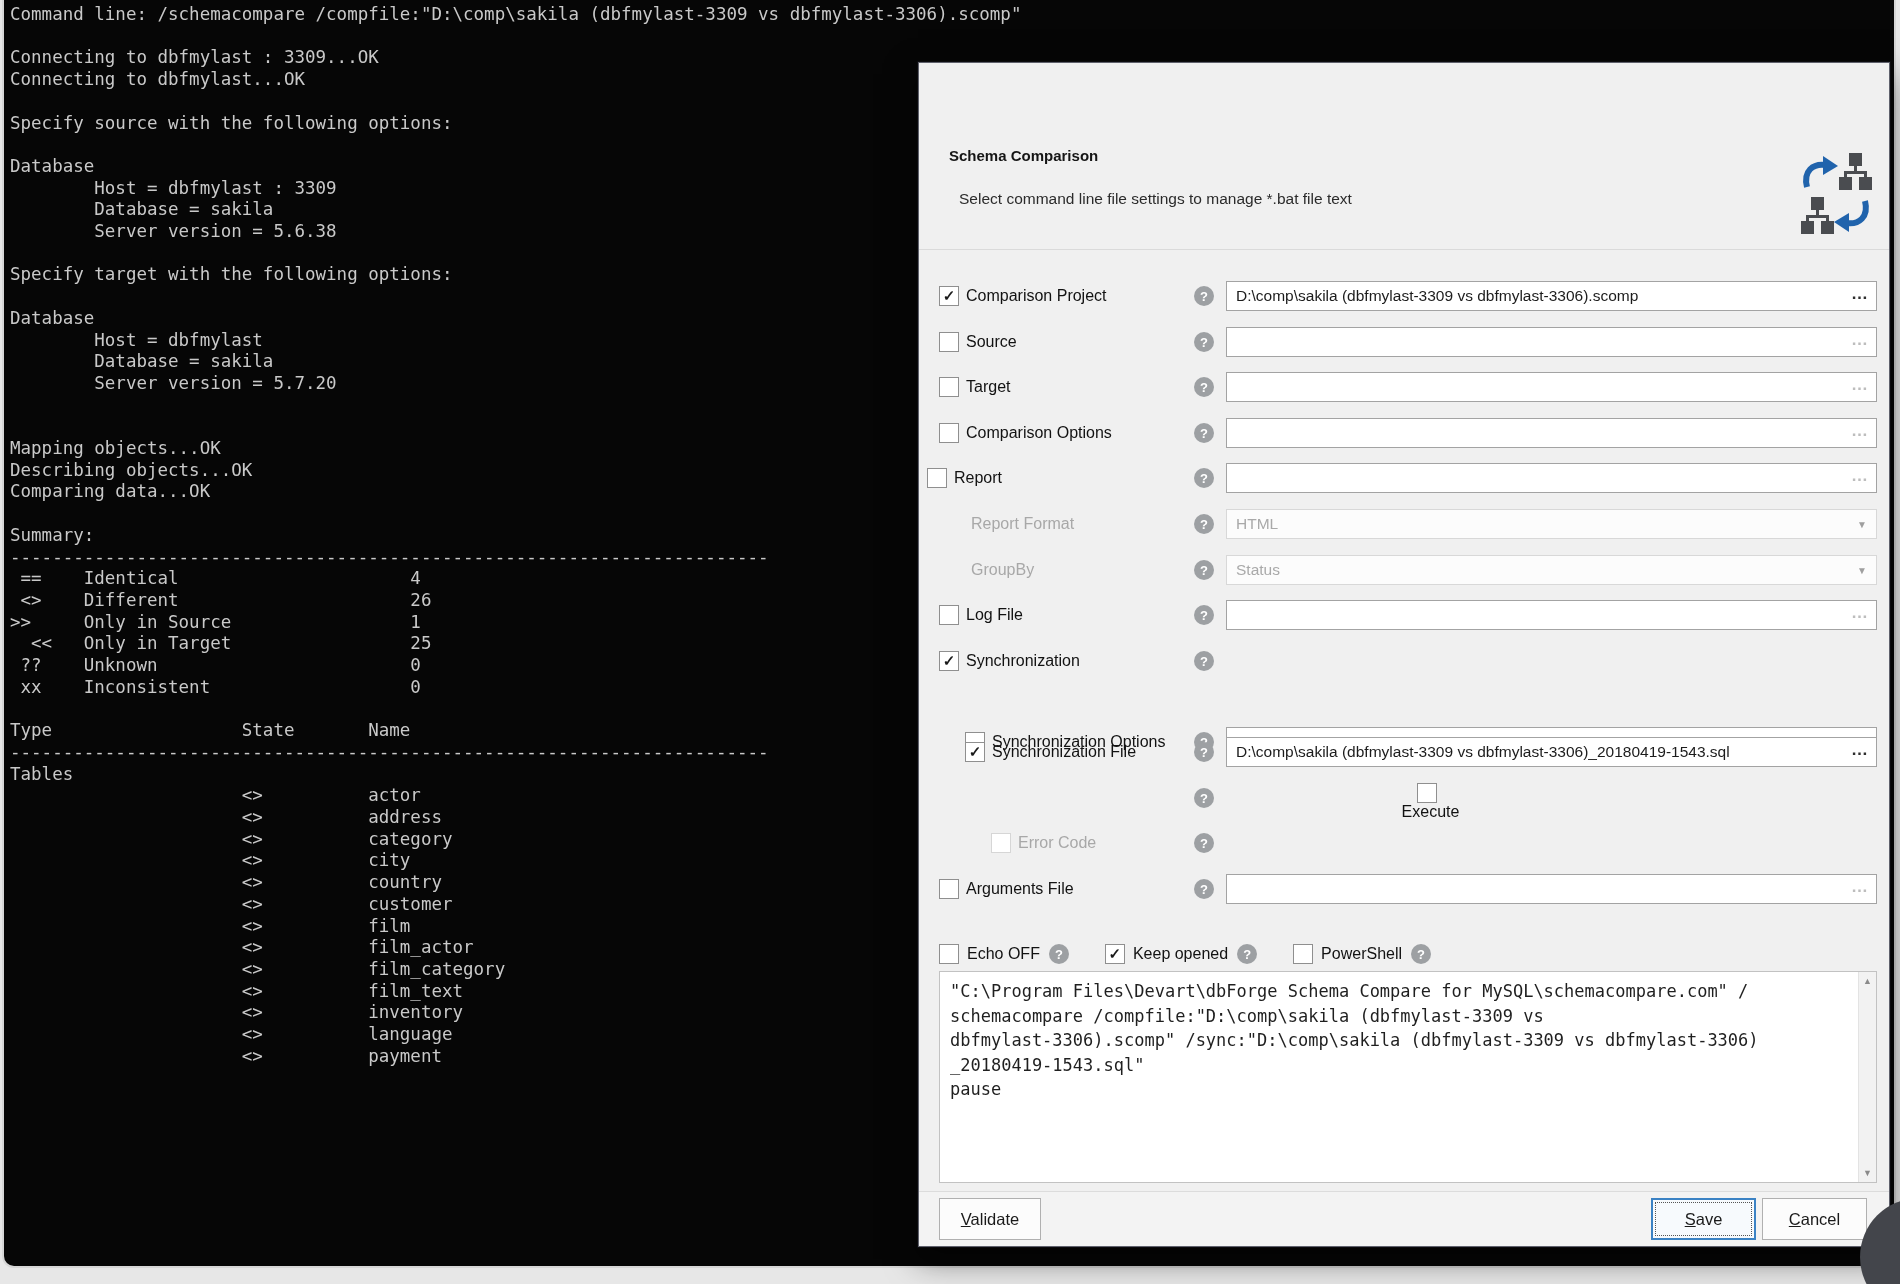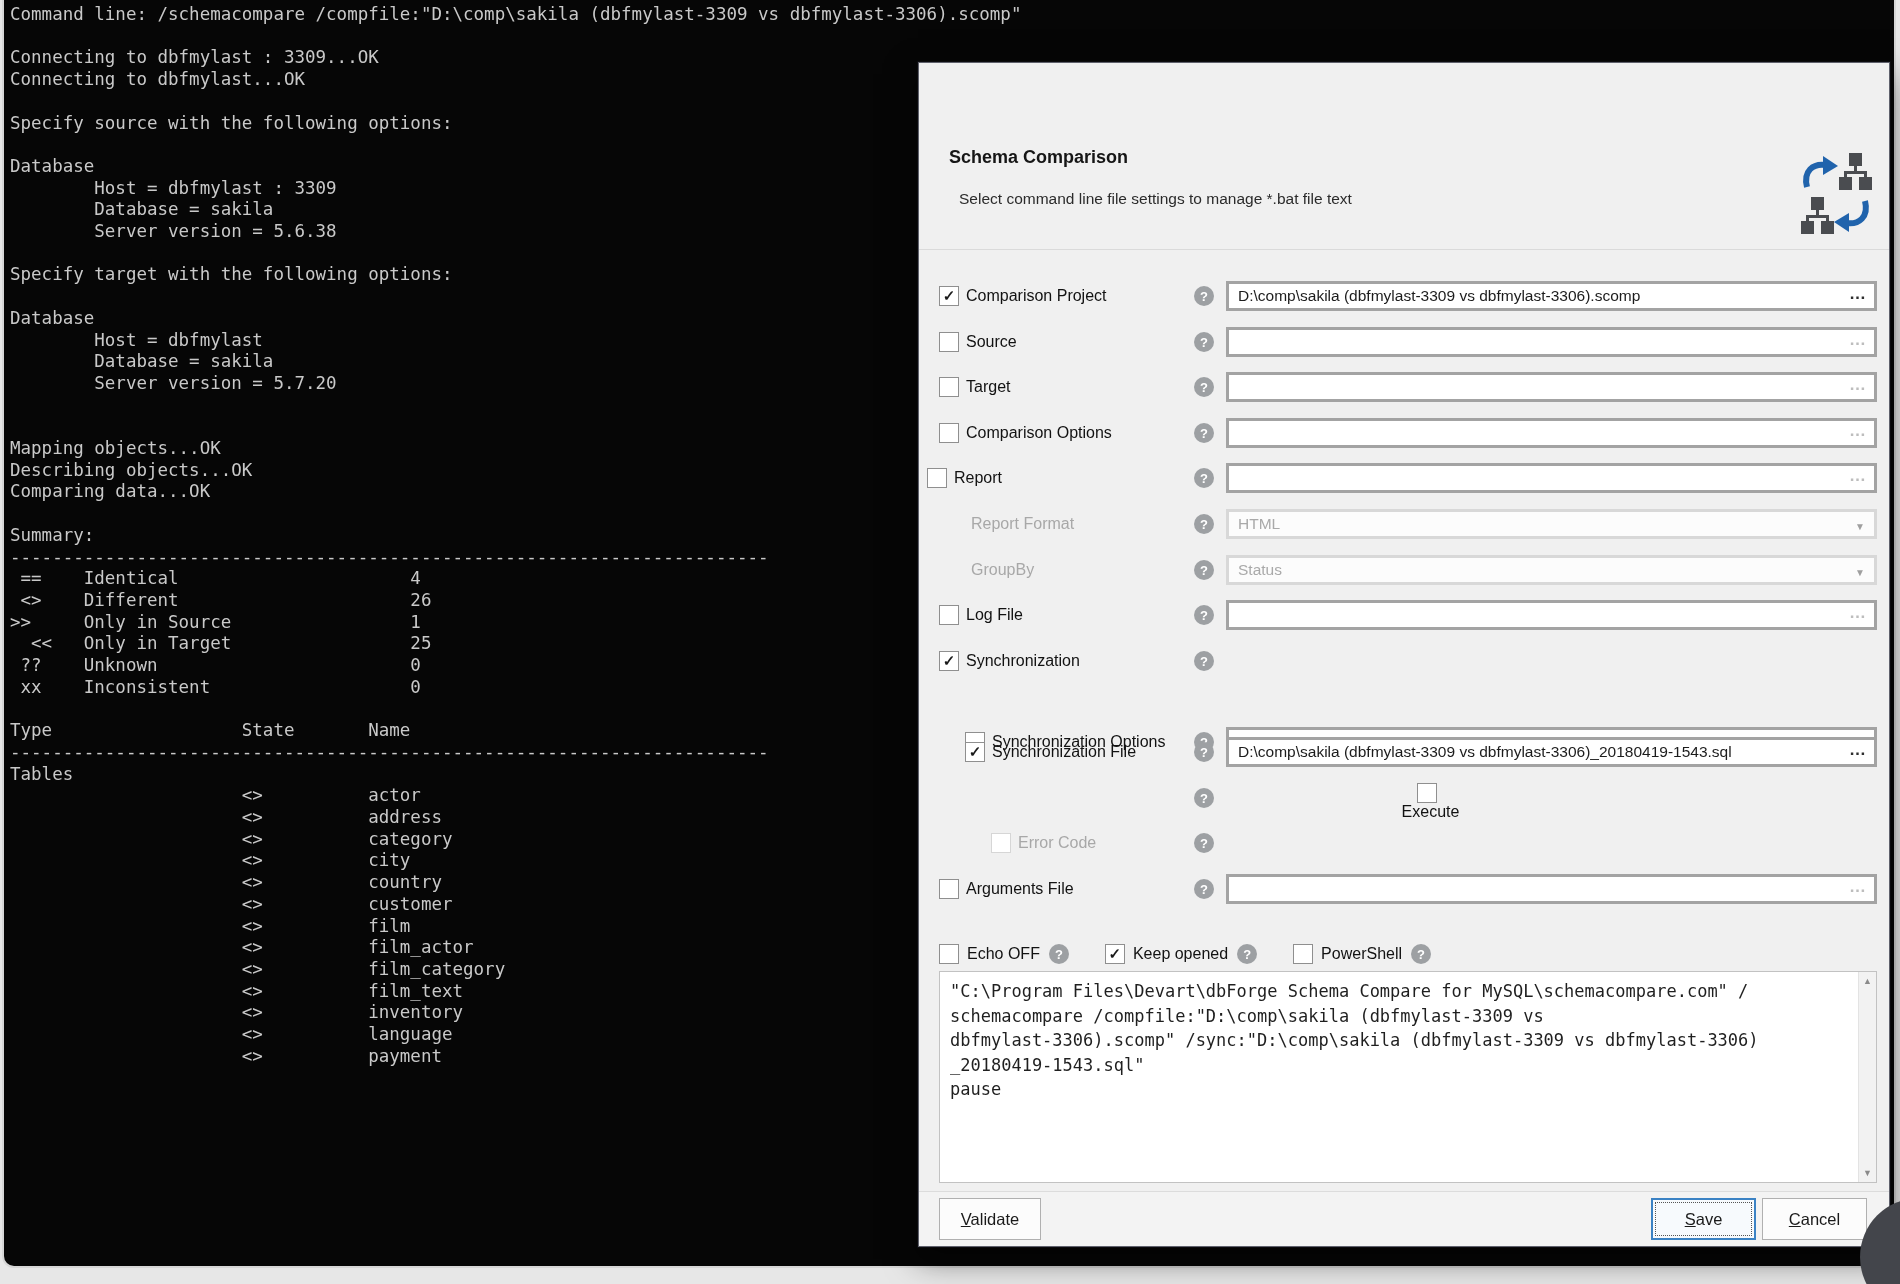--- a/index.html
+++ b/index.html
@@ -13,38 +13,38 @@
   .console pre { margin:0; padding:4px 0 0 6px; font-family:"DejaVu Sans Mono", monospace;
                  font-size:17.5px; line-height:21.7px; color:#c9c9c9; white-space:pre; }
 
   
   .dialog { position:absolute; left:918px; top:62px; width:972px; height:1185px;
             background:#f0f0f0; border:1px solid #5f616c;
             box-shadow:0 0 0 1px rgba(25,25,35,.35), 0 12px 30px rgba(0,0,0,.55); }
   .dlg-titlebar { position:absolute; left:0; top:0; right:0; height:54px; }
   .dlg-title { position:absolute; left:32px; top:15px; font-size:20px; color:#262626; }
   .dlg-close { position:absolute; right:22px; top:11px; font-size:17px; color:#4a4a4a; cursor:default; }
-  .hdr-title { position:absolute; left:30px; top:84px; font-size:18px; font-weight:bold; color:#161616; }
+  .hdr-title { position:absolute; left:30px; top:84px; font-size:15px; font-weight:bold; color:#161616; }
   .hdr-desc  { position:absolute; left:40px; top:127px; font-size:15.5px; color:#2b2b2b; }
   .hdr-icon  { position:absolute; right:16px; top:88px; }
   .dlg-sep   { position:absolute; left:0; right:0; top:186px; height:1px; background:#dadada; }
 
   .row { position:absolute; left:0; right:0; height:30px; display:flex; align-items:center; }
   .cb { width:20px; height:20px; background:#fff; border:1px solid #8f8f8f; flex:0 0 auto;
         display:flex; align-items:center; justify-content:center;
         font-size:15px; font-weight:bold; color:#1a1a1a; }
   .cb.disabled { border-color:#d6d6d6; }
   .lbl { margin-left:7px; font-size:16px; color:#121212; white-space:nowrap; }
   .lbl.disabled { color:#a8a8a8; }
   .help { position:absolute; left:275px; top:5px; width:20px; height:20px; border-radius:50%;
           background:#9da0a3; color:#fff; font-size:13px; font-weight:bold;
           display:flex; align-items:center; justify-content:center; }
   .help.inline { position:static; margin-left:9px; flex:0 0 auto; }
   .fld { position:absolute; left:307px; right:12px; top:0; height:30px; background:#fff;
-         border:3px solid #a3a3a3; display:flex; align-items:center;
+         border:1px solid #a3a3a3; display:flex; align-items:center;
          padding:0 30px 0 9px; font-size:15.5px; color:#1c1c1c;
          white-space:nowrap; overflow:hidden; }
   .browse { position:absolute; right:7px; top:1px; bottom:1px; display:flex; align-items:center;
             font-size:17px; font-weight:bold; letter-spacing:1px; color:#2e2e2e;
             transform:translateY(-2px); }
   .browse.dim { color:#bdbdbd; }
   .fld.select { background:#fcfcfc; border-color:#d8d8d8; color:#a9a9a9; }
   .ddarrow { position:absolute; right:9px; top:9px; font-size:10px; color:#9f9f9f; }
 
   .echo-row { position:absolute; left:20px; top:876px; height:30px; display:flex;

